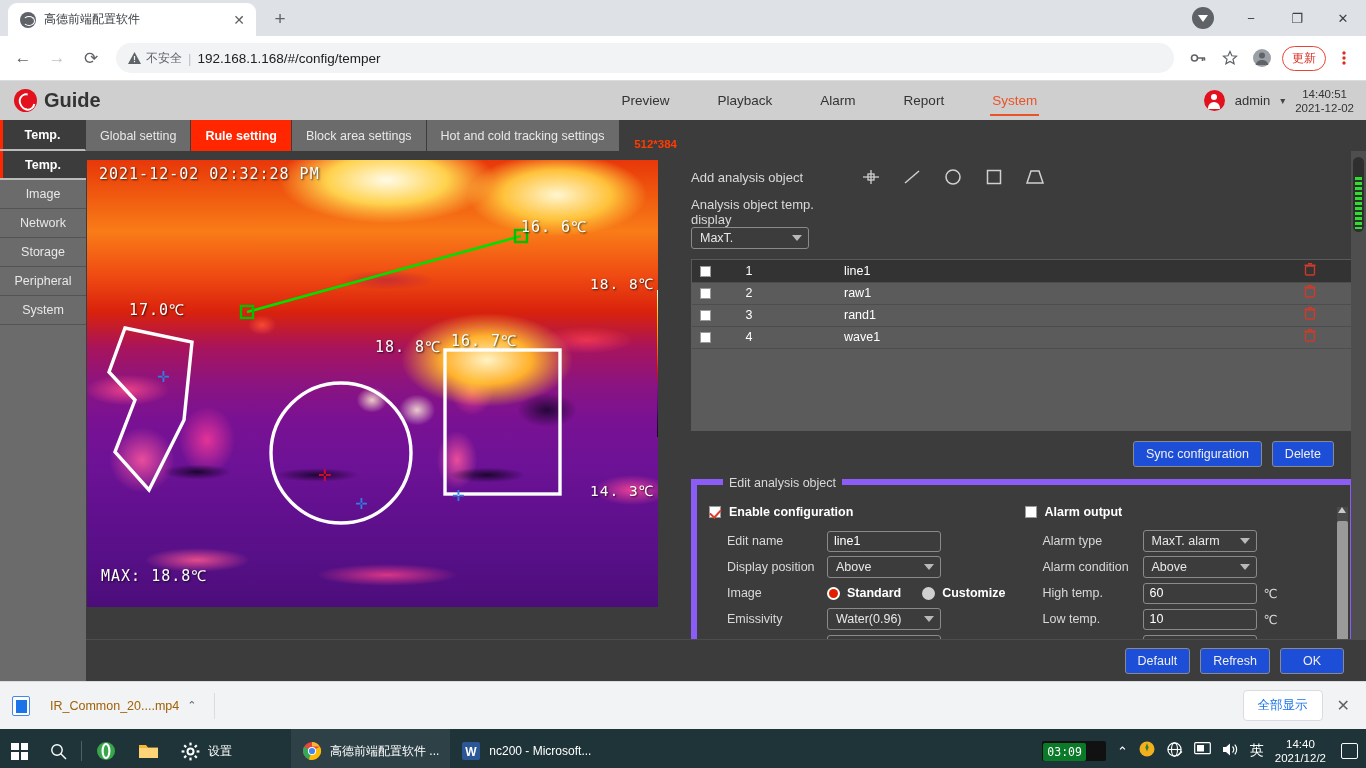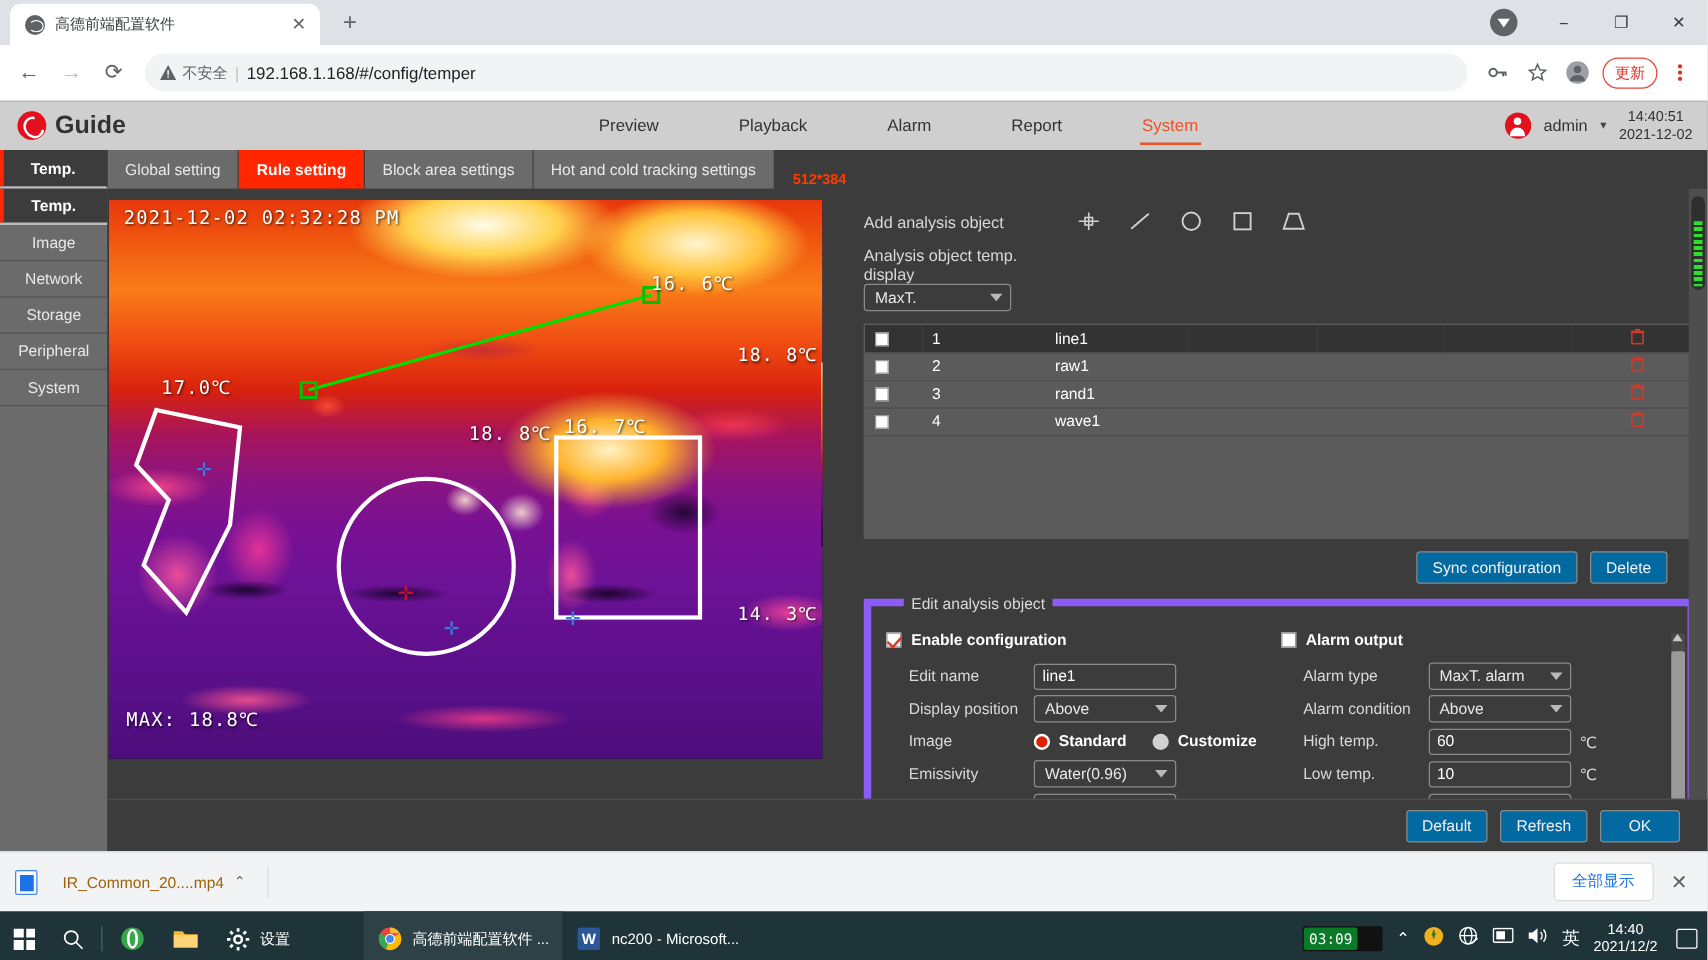--- a/index.html
+++ b/index.html
@@ -92,21 +92,21 @@
   .logo-mark {
     width: 23px; height: 23px; border-radius: 50%; background: #e3101e;
     position: relative;
   }
   .logo-mark::after {
     content: ""; position: absolute; left: 5px; top: 4px; width: 12px;
     height: 14px; border: 2.5px solid #fff; border-radius: 50%;
     border-right-color: transparent; transform: rotate(-35deg);
   }
   .logo-text { font-size: 20px; color: #333; font-weight: 600; }
-  .topnav { display: flex; gap: 16px; flex: 1; padding-left: 255px; }
+  .topnav { display: flex; gap: 0; flex: 1; padding-left: 255px; justify-content: center; }
   .topnav a {
     font-size: 13.5px; color: #333; text-decoration: none; padding: 0 24px;
     line-height: 39px; position: relative; cursor: pointer;
   }
   .topnav a.active { color: #e8542a; }
   .topnav a.active::after {
     content: ""; position: absolute; left: 22px; right: 22px; bottom: 4px;
     height: 2px; background: #e8542a;
   }
   .header-right {
@@ -270,21 +270,21 @@
   }
   .trash {
     display:inline-block; cursor:pointer;
   }
 
   .act-row {
     display: flex; justify-content: flex-end; gap: 10px; margin-top: 10px;
     padding-right: 22px;
   }
   .btn {
-    background: #0369a1; border: 1px solid #8a8a8a; border-radius: 3px;
+    background: #1d4ed8; border: 1px solid #8a8a8a; border-radius: 3px;
     color: #f0f0f0; font-size: 12.5px; padding: 5px 12px; cursor: pointer;
   }
 
   .fieldset {
     margin-top: 12px; border: 6px solid #8b5cf6; position: relative;
     height: 172px; padding: 16px 10px 0 12px;
   }
   .legend {
     position: absolute; top: -9px; left: 26px; background: #3c3c3c;
     padding: 0 6px; font-size: 12.5px; color: #d9d9d9;

